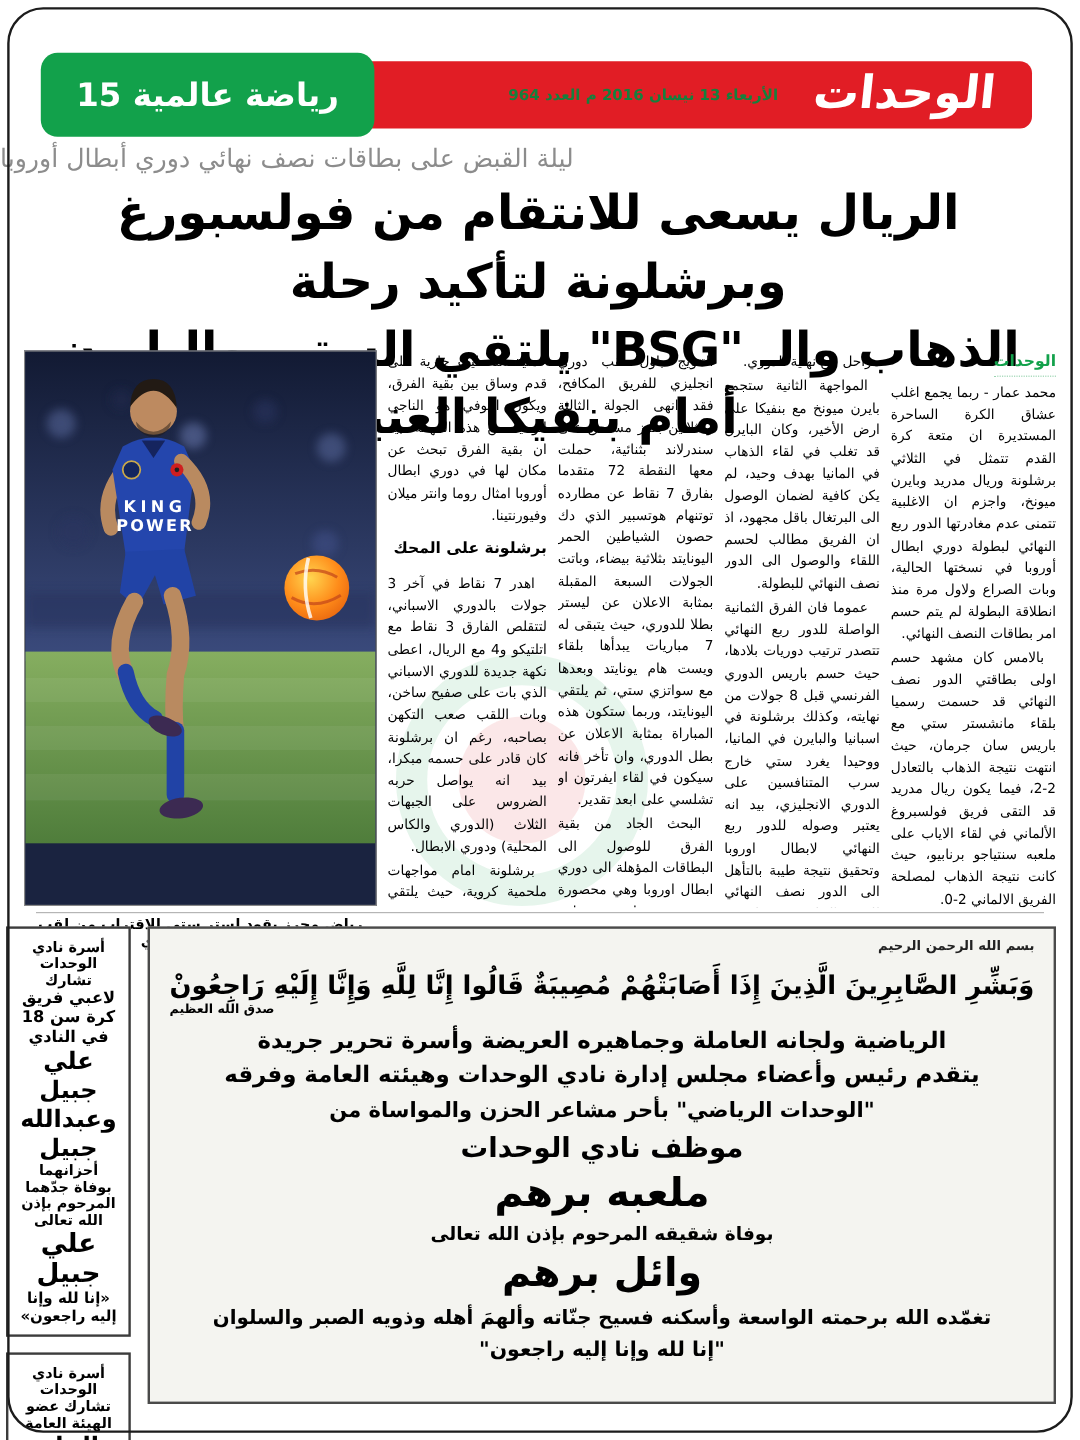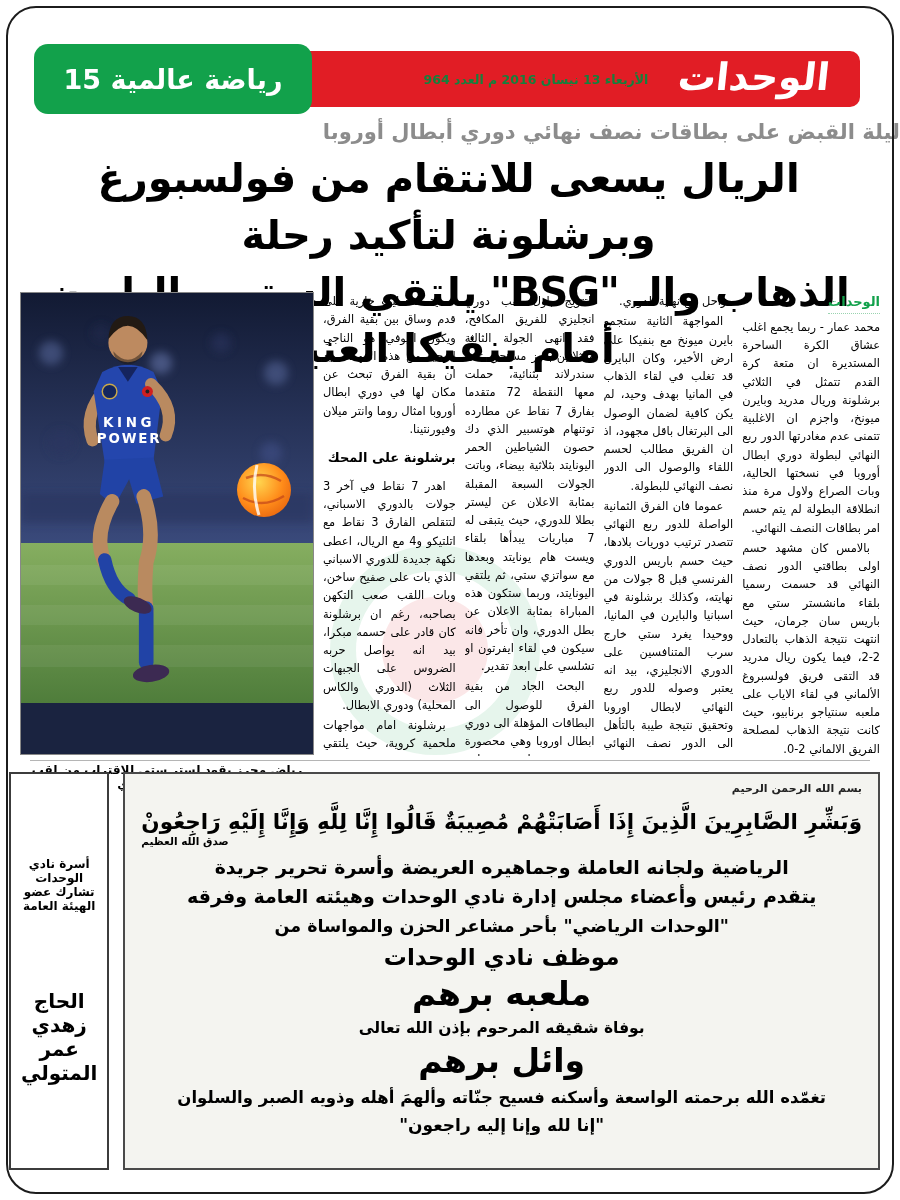--- a/index.html
+++ b/index.html
@@ -12,21 +12,21 @@
   .redbar { position:absolute; left:0; right:0; top:7px; height:56px; background:#e11d25; border-radius:10px; }
   .greenbox { position:absolute; left:-6px; top:0; width:278px; height:70px; background:#12a14b; border-radius:14px;
               display:flex; align-items:center; justify-content:center; }
   .greenbox span { color:#fff; font-weight:bold; font-size:27px; direction:rtl;text-align:center; }
   .brand { position:absolute; right:30px; top:50%; transform:translateY(-54%) skewX(-6deg); color:#fff; font-weight:bold;
            font-size:38px; letter-spacing:1px; }
   .dateline-top { position:absolute; left:496px; top:50%; transform:translate(-50%,-50%); color:#15803d; font-weight:bold;
            font-size:12.5px; direction:rtl; white-space:nowrap; }
 
   
-  .kicker { position:absolute; top:120px; left:0; width:100%; text-align:right; color:#8c8c8c; font-weight:bold; font-size:21px; }
+  .kicker { position:absolute; top:120px; left:0; width:100%; text-align:left; color:#8c8c8c; font-weight:normal; font-size:21px; }
   .headline { position:absolute; top:150px; left:26px; right:29px; text-align:center; color:#000; font-weight:bold;
               font-size:40px; line-height:1.42; letter-spacing:-1px; }
 
   
   .article { position:absolute; top:292px; left:20px; right:20px; height:464px; display:flex; gap:9px; z-index:2; }
   .col { font-size:11.4px; line-height:1.6; text-align:justify; overflow:hidden; }
   .col p { text-indent:10px; margin-bottom:2px; }
   .col p.noindent { text-indent:0; }
   .col-a { width:138px; }
   .col-b { width:130px; }
@@ -221,20 +221,28 @@
       <div class="cond-l4">موظف نادي الوحدات</div>
       <div class="cond-name">ملعبه برهم</div>
       <div class="cond-l5">بوفاة شقيقه المرحوم بإذن الله تعالى</div>
       <div class="cond-name">وائل برهم</div>
       <div class="cond-l6">تغمّده الله برحمته الواسعة وأسكنه فسيح جنّاته وألهمَ أهله وذويه الصبر والسلوان</div>
       <div class="cond-l7">"إنا لله وإنا إليه راجعون"</div>
     </div>
 
     <div class="obits">
       <div class="obit">
+        <div class="ob-s">أسرة نادي الوحدات تشارك</div>
+        <div class="ob-m">لاعبي فريق كرة سن 18 في النادي</div>
+        <div class="ob-name">علي جبيل وعبدالله جبيل</div>
+        <div class="ob-s">أحزانهما بوفاة جدّهما المرحوم بإذن الله تعالى</div>
+        <div class="ob-name-lg">علي جبيل</div>
+        <div class="ob-q">«إنا لله وإنا إليه راجعون»</div>
+      </div>
+      <div class="obit">
         <div class="ob-s">أسرة نادي الوحدات تشارك عضو الهيئة العامة</div>
         <div class="ob-name">الحاج زهدي عمر المتولي</div>
 
       </div>
 
     </div>
   </div>
 </div>
 
 </body></html>

